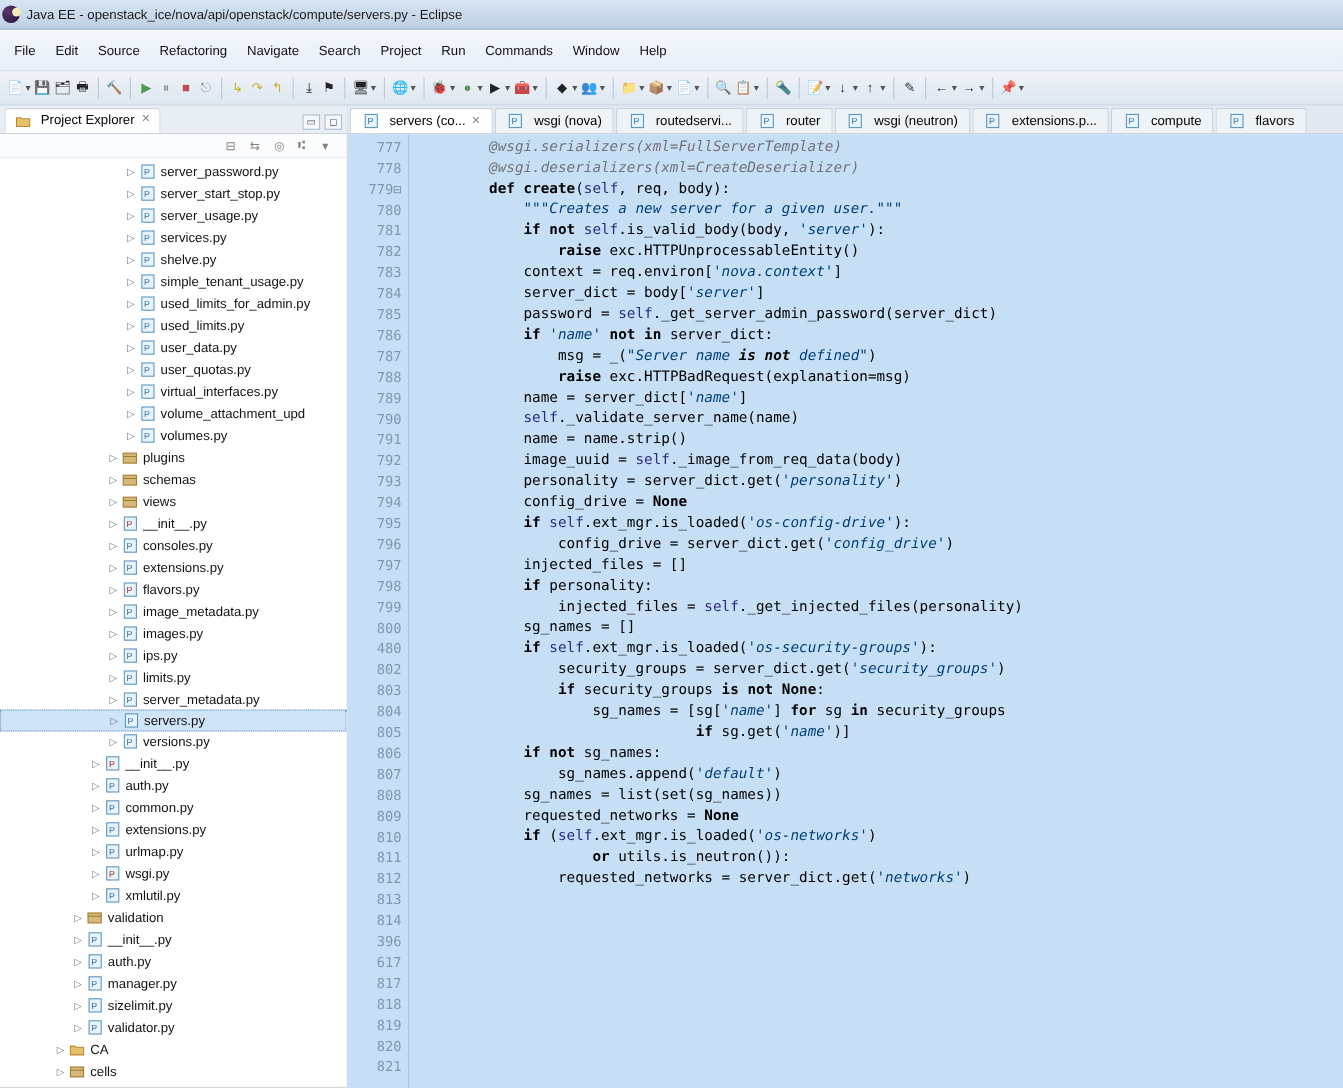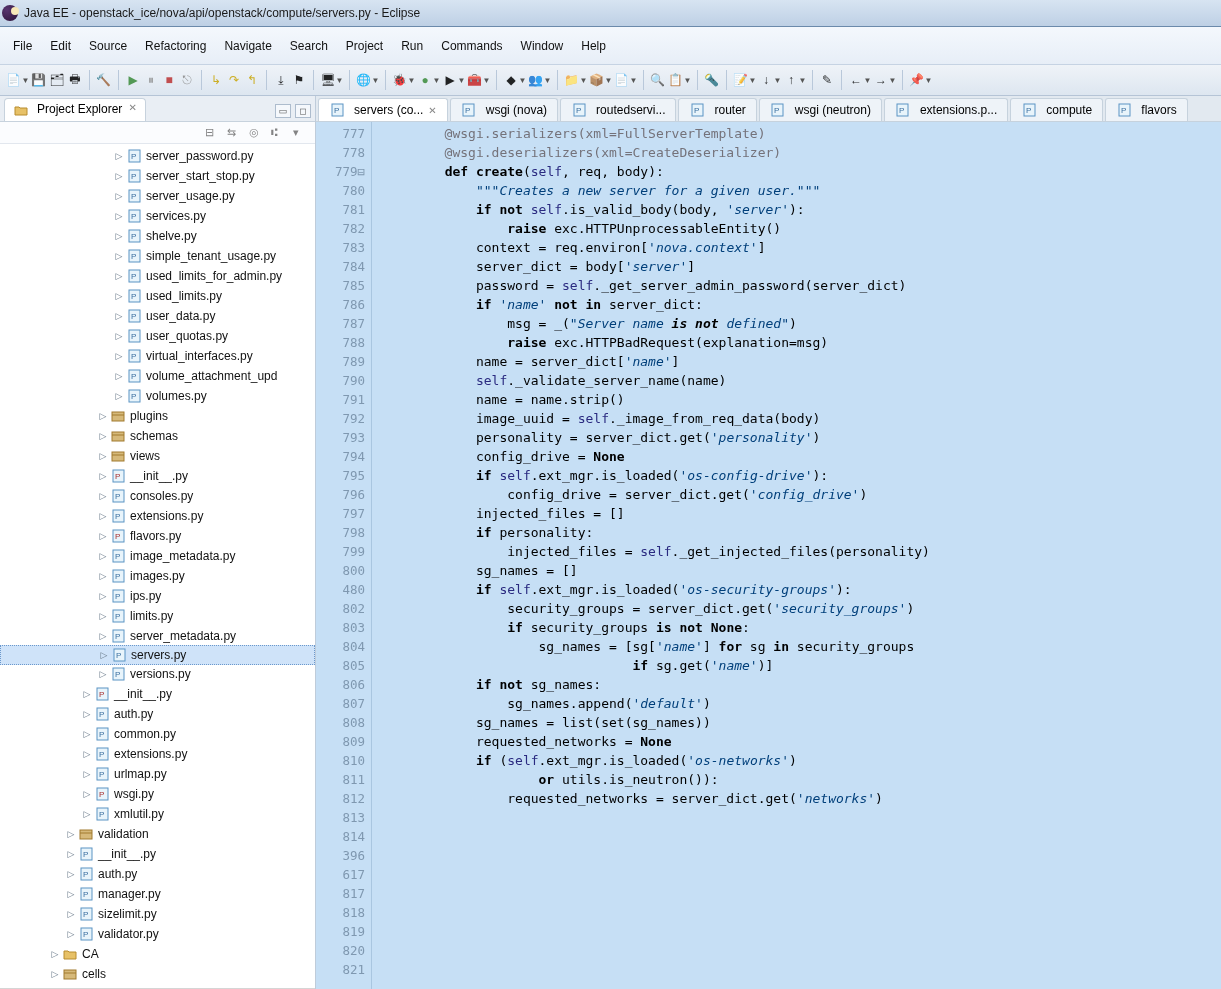--- a/index.html
+++ b/index.html
@@ -43,21 +43,21 @@
 
 .editor{flex:1;display:flex;flex-direction:column}
 .ed-tabs{height:26px;background:#e2e9f0;border-bottom:1px solid #c6d2dd;display:flex;align-items:flex-end;overflow:hidden}
 .ed-tab{border:1px solid #c6d2dd;border-bottom:none;padding:3px 10px;display:flex;align-items:center;gap:5px;background:#eef3f8;margin-left:2px;border-radius:3px 3px 0 0;white-space:nowrap}
 .ed-tab.active{background:#fff}
 .ed-tab .x{color:#888;font-size:10px}
 
 .ed-body{flex:1;display:flex;background:#c6dff5;overflow:hidden}
 .gutter{width:56px;background:#c6dff5;border-right:1px solid #a9c6e0;text-align:right;padding:2px 6px 0 0;color:#7f98b0;font-family:Consolas,monospace;font-size:12.5px;line-height:19px}
 .code{flex:1;padding:2px 0 0 10px;font-family:Consolas,monospace;font-size:13px;line-height:19px;color:#000;white-space:pre;overflow:hidden}
-.code .dec{color:#74727a;}
+.code .dec{color:#74727a;font-style:italic}
 .code .kw{color:#000;font-weight:bold}
 .code .kw2{color:#000;font-weight:bold}
 .code .self{color:#2a2a80;}
 .code .str{color:#003f7a;font-style:italic}
 
 
 .i-folder{fill:#e7c167;stroke:#b88c2e}
 .i-py{fill:#e8f4fb;stroke:#5b94c3}
 .i-pkg{fill:#d6b97a;stroke:#a17a2e}
 </style>

